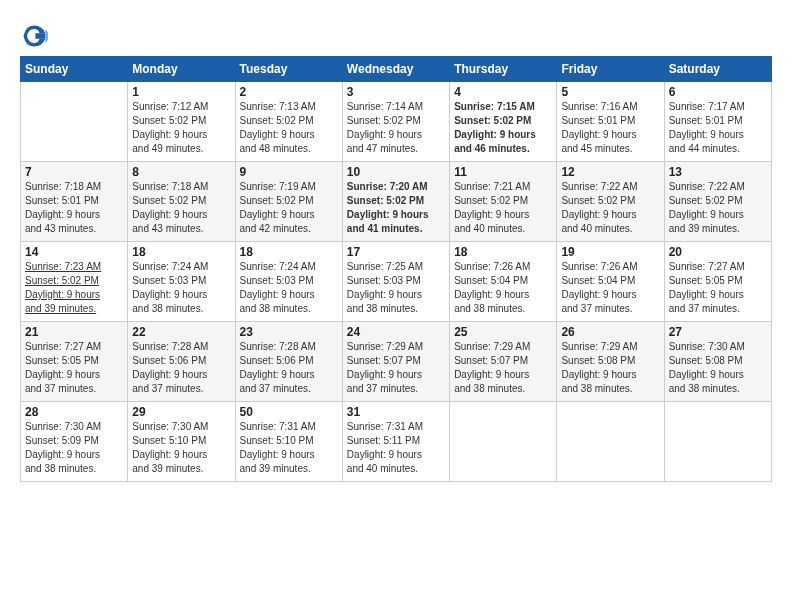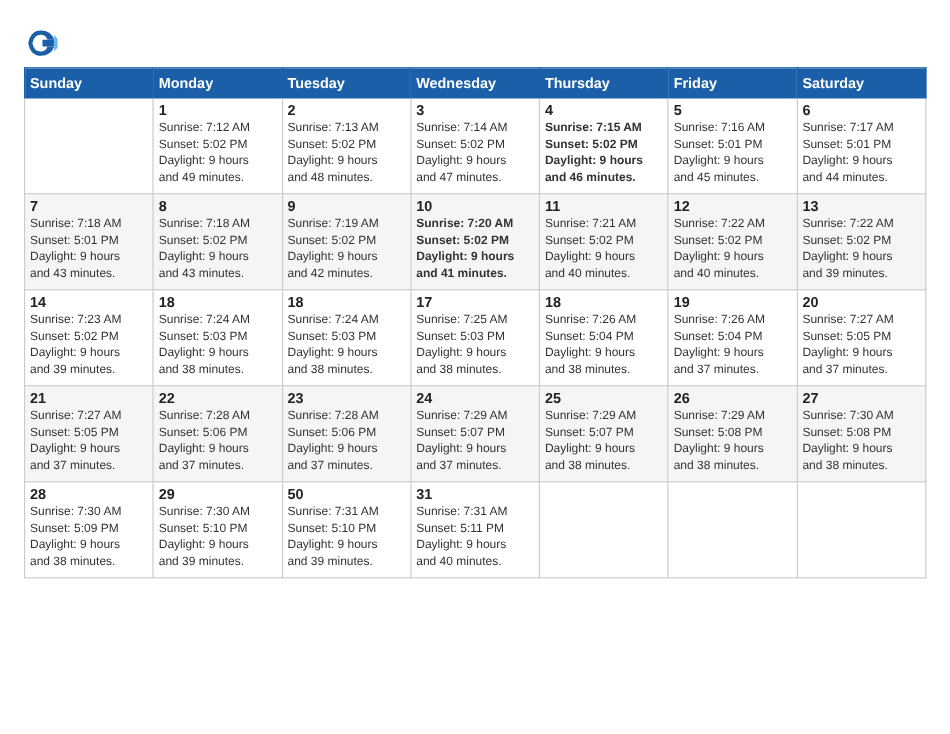--- a/index.html
+++ b/index.html
@@ -233,21 +233,21 @@
             <span class="day-num">13</span>
             <div class="day-info" style="white-space: pre-line;">Sunrise: 7:22 AM
 Sunset: 5:02 PM
 Daylight: 9 hours
 and 39 minutes.</div>
           </td>
         </tr>
         <tr>
           <td>
             <span class="day-num">14</span>
-            <div class="day-info" style="white-space: pre-line;">Sunrise: 7:23 AM
+            <div class="day-info" style="white-space: pre-line; text-decoration: underline;">Sunrise: 7:23 AM
 Sunset: 5:02 PM
 Daylight: 9 hours
 and 39 minutes.</div>
           </td>
           <td>
             <span class="day-num">18</span>
             <div class="day-info" style="white-space: pre-line;">Sunrise: 7:24 AM
 Sunset: 5:03 PM
 Daylight: 9 hours
 and 38 minutes.</div>

